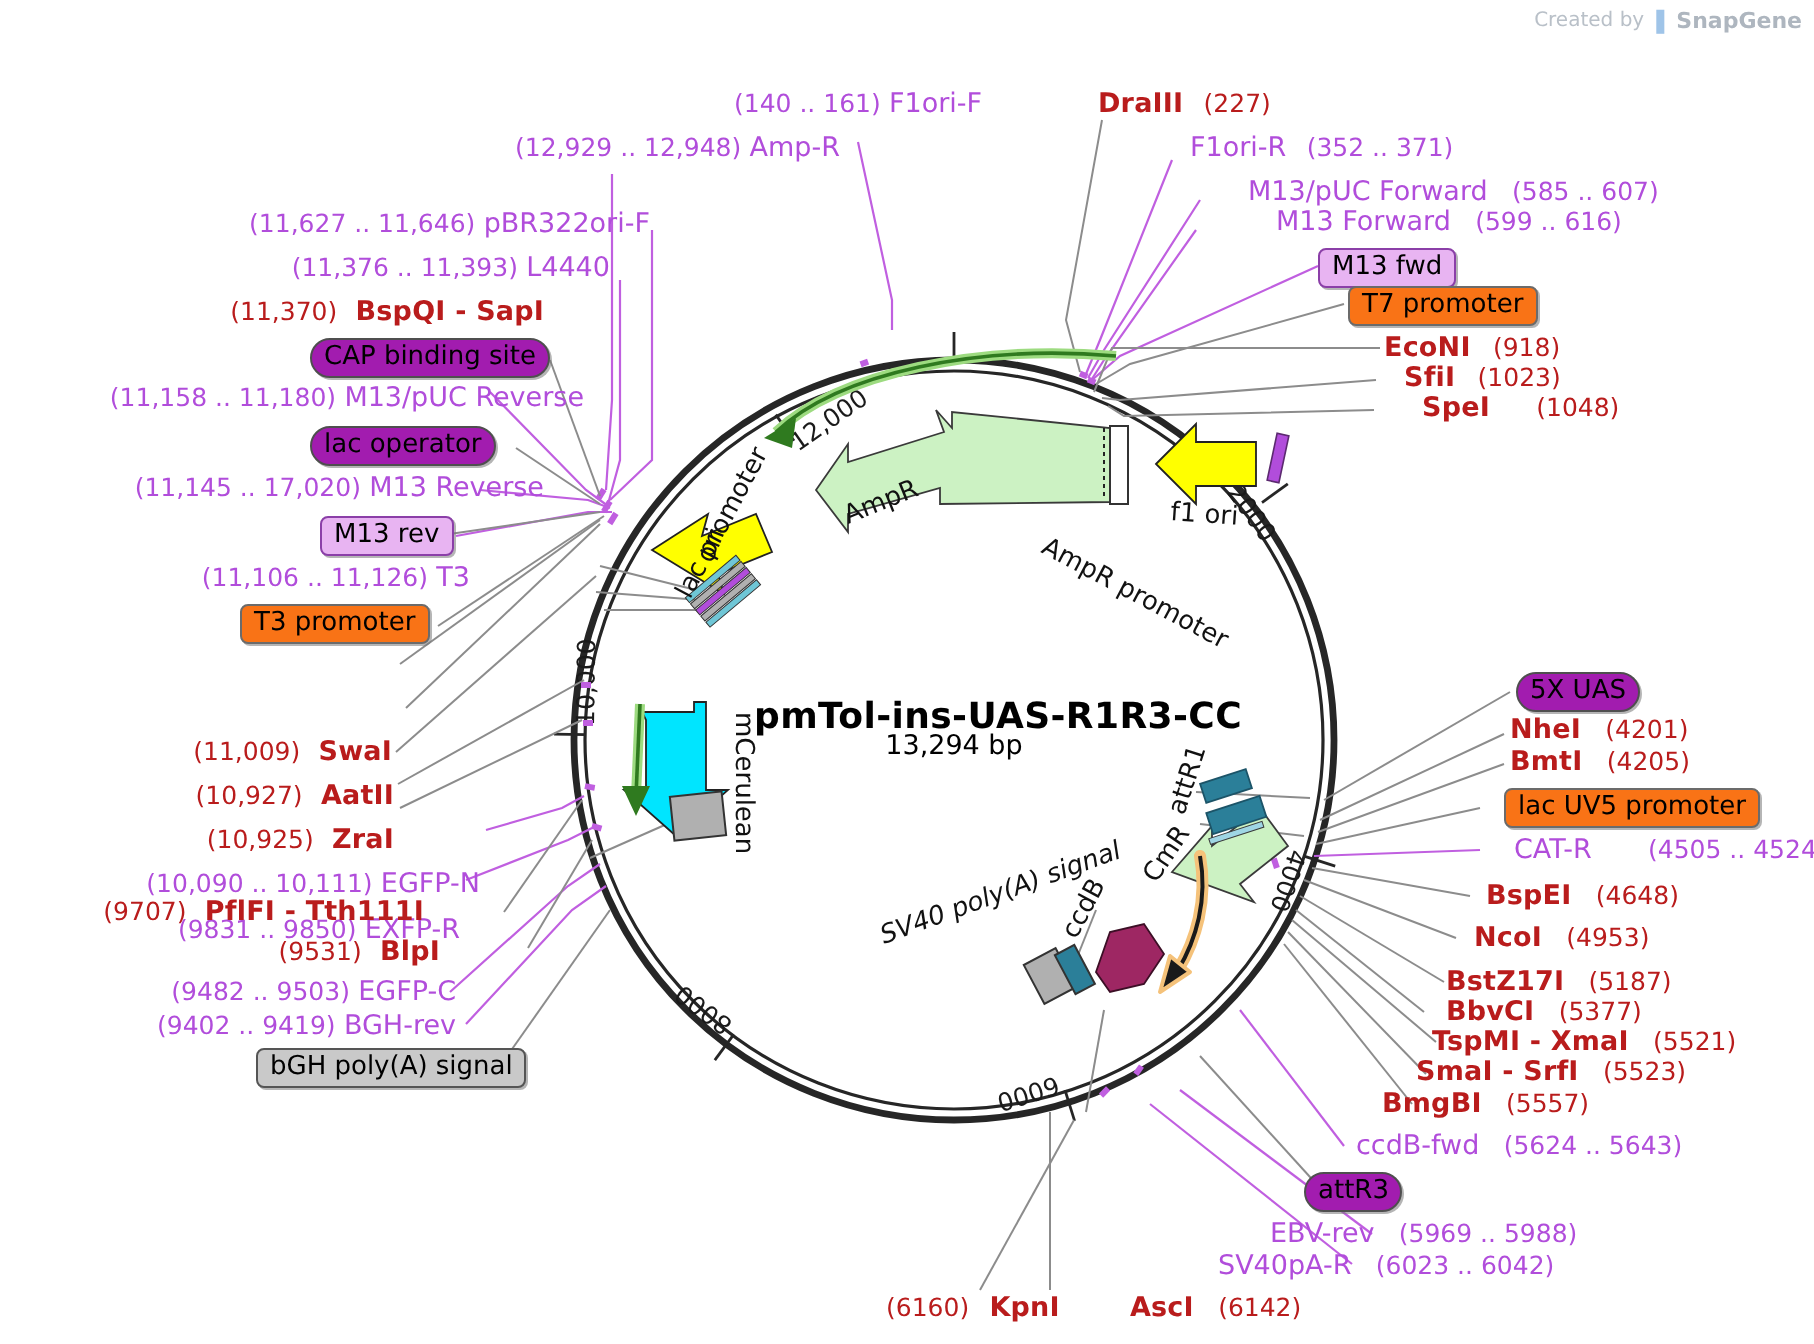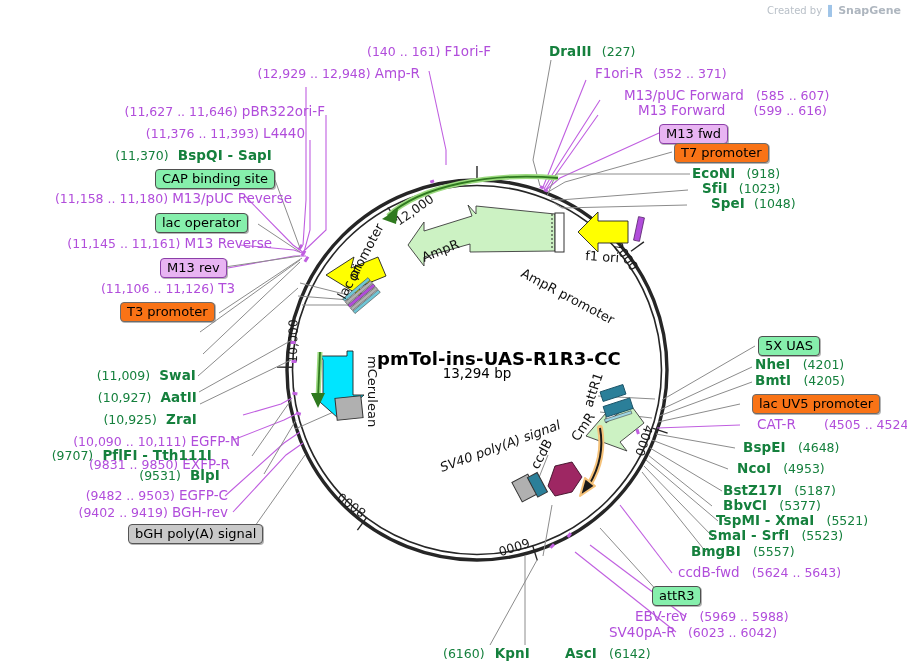--- a/index.html
+++ b/index.html
@@ -14,41 +14,41 @@
   svg.map{position:absolute;left:0;top:0;width:907px;height:672px;}
 
   
   .lbl{
     position:absolute;
     white-space:nowrap;
     font-size:13px;
     line-height:15px;
   }
   .lbl.right{text-align:right;}
-  .enz{color:#15803d;}
+  .enz{color:#b91c1c;}
   .enz .nm{font-weight:bold;font-size:13.5px;letter-spacing:.1px;}
   .enz .pos{font-weight:normal;font-size:12.5px;}
   .prm{color:#b14ddb;}
   .prm .nm{font-size:13.5px;}
   .prm .pos{font-size:12.5px;}
 
   
   .badge{
     position:absolute;
     font-size:13px;
     line-height:14px;
     padding:1.5px 6px 2.5px 6px;
     border:1px solid #6b6b6b;
     border-radius:4px;
     background:#ffffff;
     color:#000;
     white-space:nowrap;
     box-shadow:1px 1px 0 rgba(120,120,120,.55);
   }
-  .badge.blue{background:#86efac;border-color:#4f4f4f;}
+  .badge.blue{background:#a21caf;border-color:#4f4f4f;border-radius:10px;}
   .badge.violet{background:#e8b4f2;border-color:#8b3fa8;}
   .badge.gray{background:#c9c9c9;border-color:#555;}
   .badge.white{background:#f97316;border-color:#6b6b6b;}
 
   
   .center-title{
     position:absolute;text-align:center;white-space:nowrap;
     font-weight:bold;font-size:18px;color:#000;letter-spacing:.2px;
   }
   .center-bp{
@@ -288,21 +288,21 @@
   <div class="lbl prm" style="left:595px;top:66px;">
     <span class="nm">F1ori-R</span>
     <span class="pos" style="margin-left:6px">(352 .. 371)</span>
   </div>
   <div class="lbl prm" style="left:624px;top:88px;">
     <span class="nm">M13/pUC Forward</span>
     <span class="pos" style="margin-left:8px">(585 .. 607)</span>
   </div>
   <div class="lbl prm" style="left:638px;top:103px;">
     <span class="nm">M13 Forward</span>
-    <span class="pos" style="margin-left:24px">(599 .. 616)</span>
+    <span class="pos" style="margin-left:8px">(599 .. 616)</span>
   </div>
 
   <div class="badge violet" style="left:659px;top:124px;">M13 fwd</div>
   <div class="badge white" style="left:674px;top:143px;">T7 promoter</div>
 
   <div class="lbl prm right" style="left:0px;top:66px;width:420px;">
     <span class="pos">(12,929 .. 12,948)</span>
     <span class="nm">Amp-R</span>
   </div>
   <div class="lbl prm right" style="left:0px;top:104px;width:325px;">
@@ -317,21 +317,21 @@
     <span class="pos">(11,370)</span>
     <span class="nm" style="margin-left:5px">BspQI  -  SapI</span>
   </div>
   <div class="badge blue" style="left:155px;top:169px;">CAP binding site</div>
   <div class="lbl prm right" style="left:0px;top:191px;width:292px;">
     <span class="pos">(11,158 .. 11,180)</span>
     <span class="nm">M13/pUC Reverse</span>
   </div>
   <div class="badge blue" style="left:155px;top:213px;">lac operator</div>
   <div class="lbl prm right" style="left:0px;top:236px;width:272px;">
-    <span class="pos">(11,145 .. 11,161)</span>
+    <span class="pos">(11,145 .. 17,020)</span>
     <span class="nm">M13 Reverse</span>
   </div>
   <div class="badge violet" style="left:160px;top:258px;">M13 rev</div>
   <div class="lbl prm right" style="left:0px;top:281px;width:235px;">
     <span class="pos">(11,106 .. 11,126)</span>
     <span class="nm">T3</span>
   </div>
   <div class="badge white" style="left:120px;top:302px;">T3 promoter</div>
 
   <div class="lbl enz right" style="left:0px;top:368px;width:196px;">
@@ -375,21 +375,21 @@
   <div class="lbl enz" style="left:692px;top:166px;">
     <span class="nm">EcoNI</span>
     <span class="pos" style="margin-left:7px">(918)</span>
   </div>
   <div class="lbl enz" style="left:702px;top:181px;">
     <span class="nm">SfiI</span>
     <span class="pos" style="margin-left:7px">(1023)</span>
   </div>
   <div class="lbl enz" style="left:711px;top:196px;">
     <span class="nm">SpeI</span>
-    <span class="pos" style="margin-left:5px">(1048)</span>
+    <span class="pos" style="margin-left:19px">(1048)</span>
   </div>
 
   <div class="badge blue" style="left:758px;top:336px;">5X UAS</div>
   <div class="lbl enz" style="left:755px;top:357px;">
     <span class="nm">NheI</span>
     <span class="pos" style="margin-left:8px">(4201)</span>
   </div>
   <div class="lbl enz" style="left:755px;top:373px;">
     <span class="nm">BmtI</span>
     <span class="pos" style="margin-left:8px">(4205)</span>

